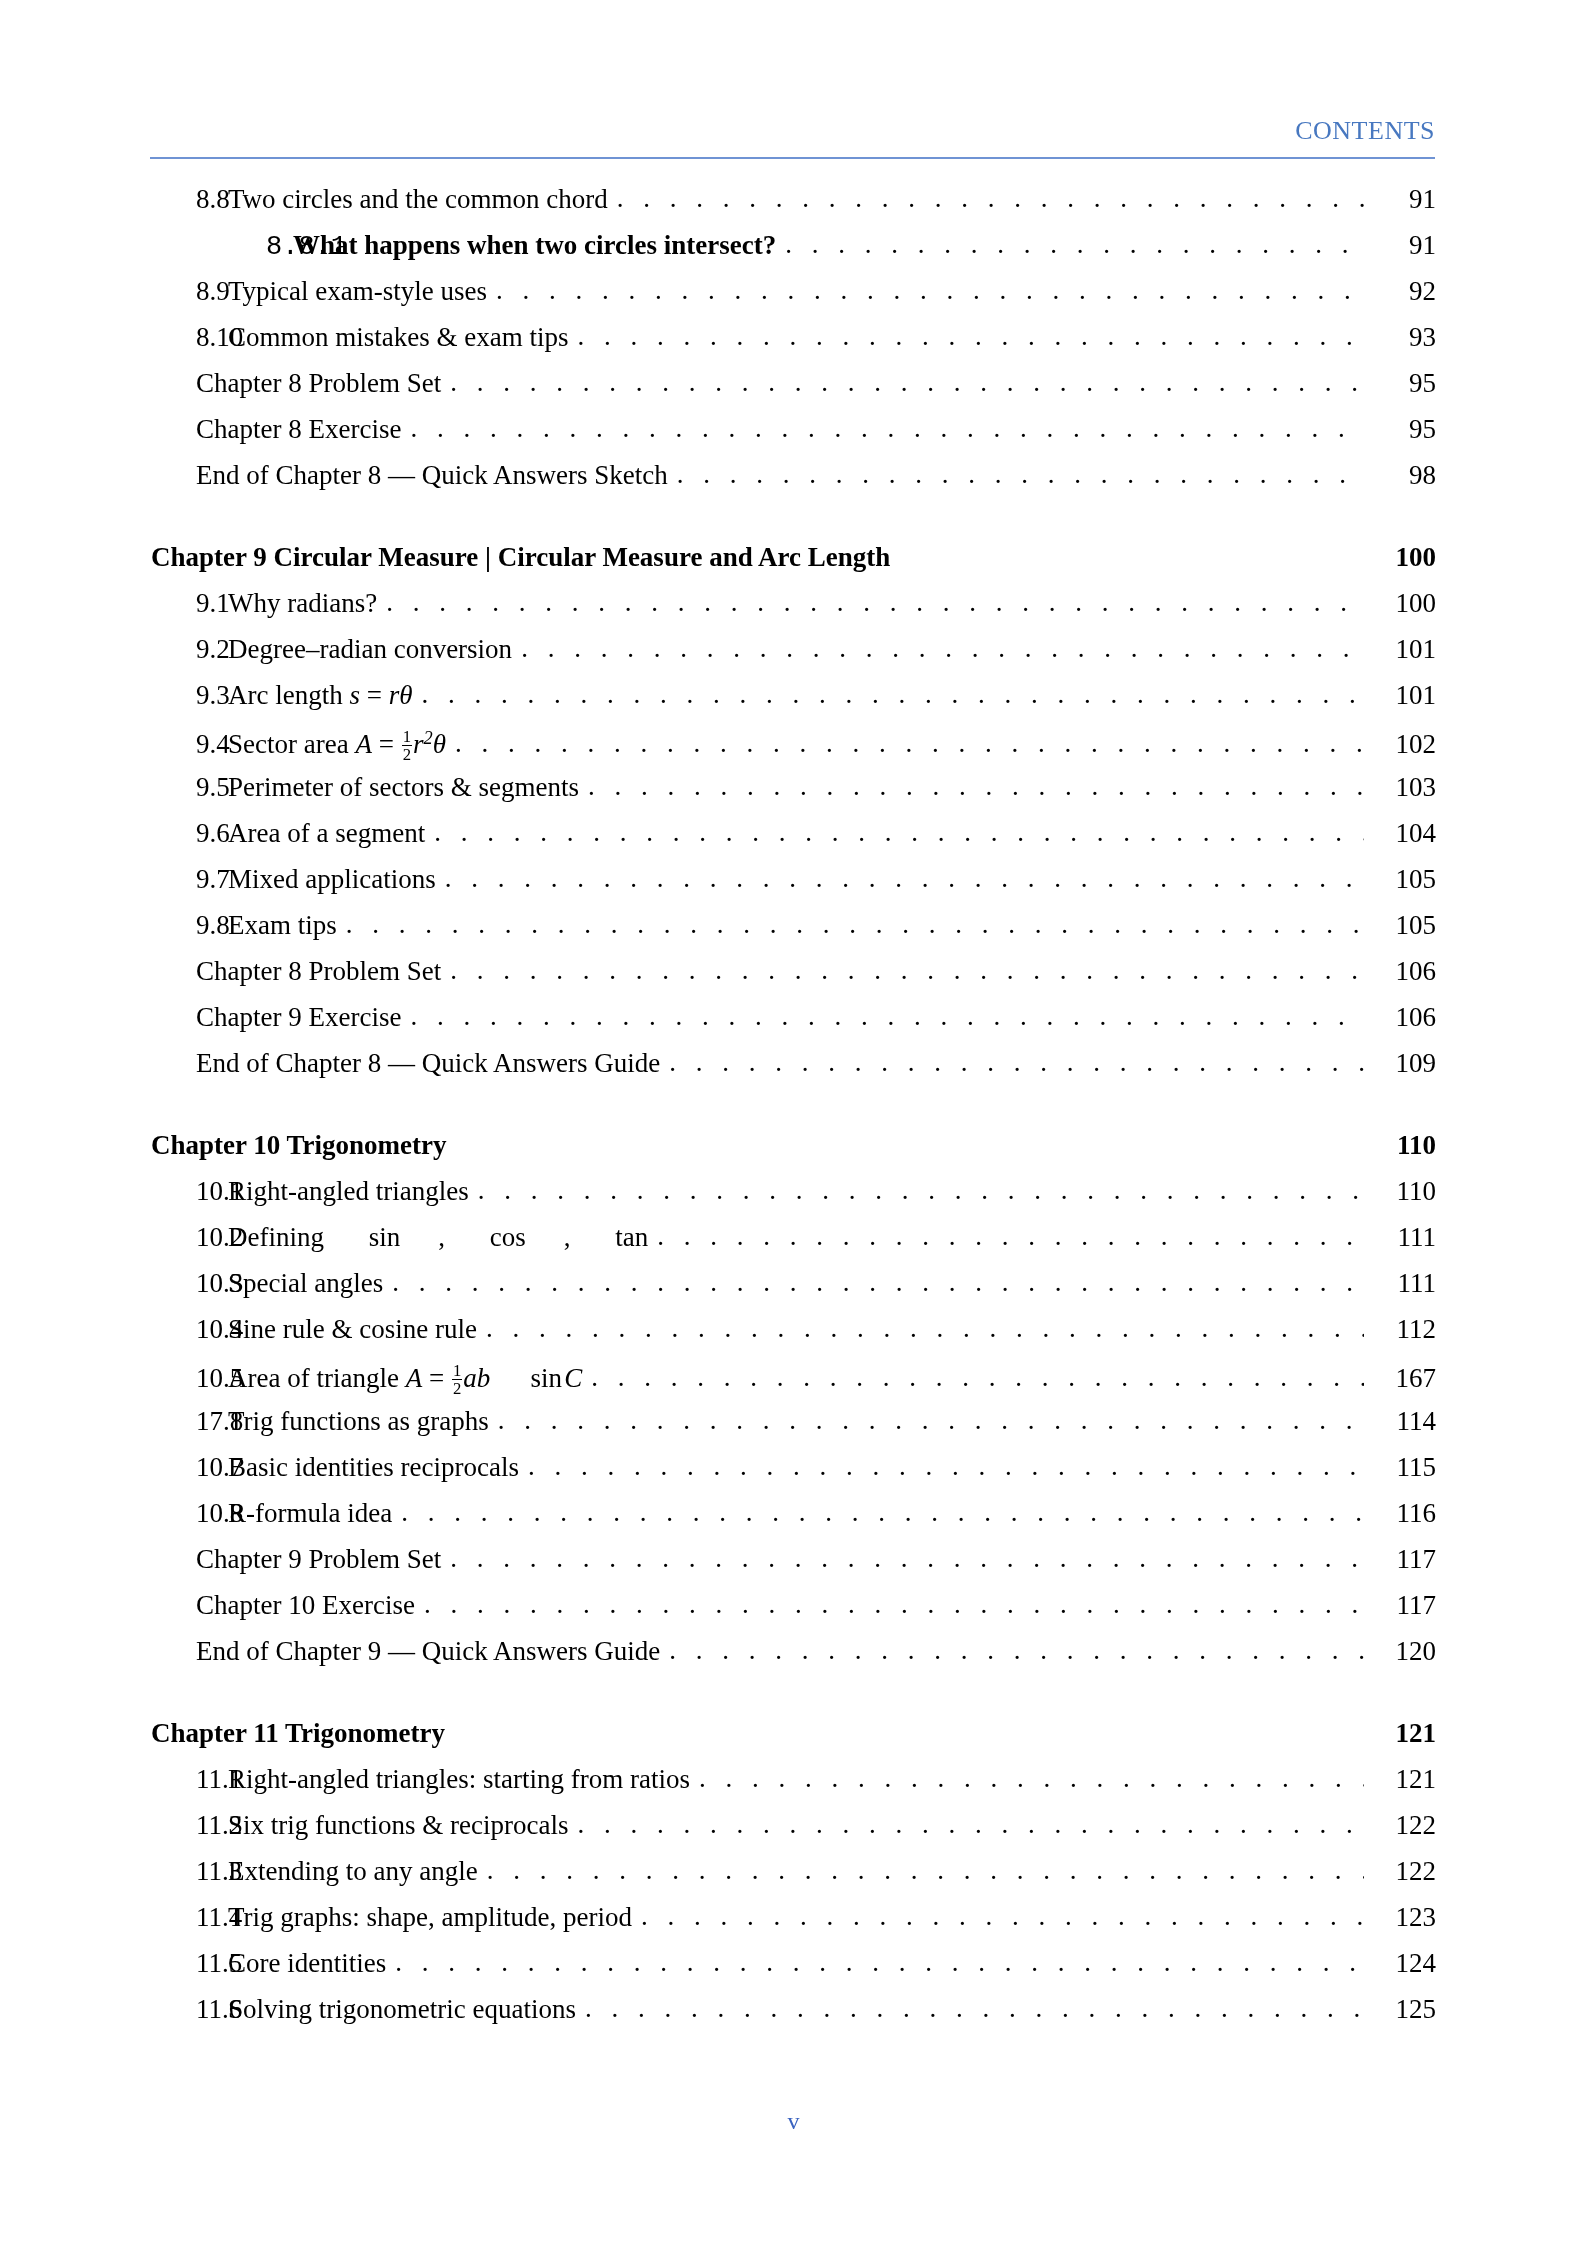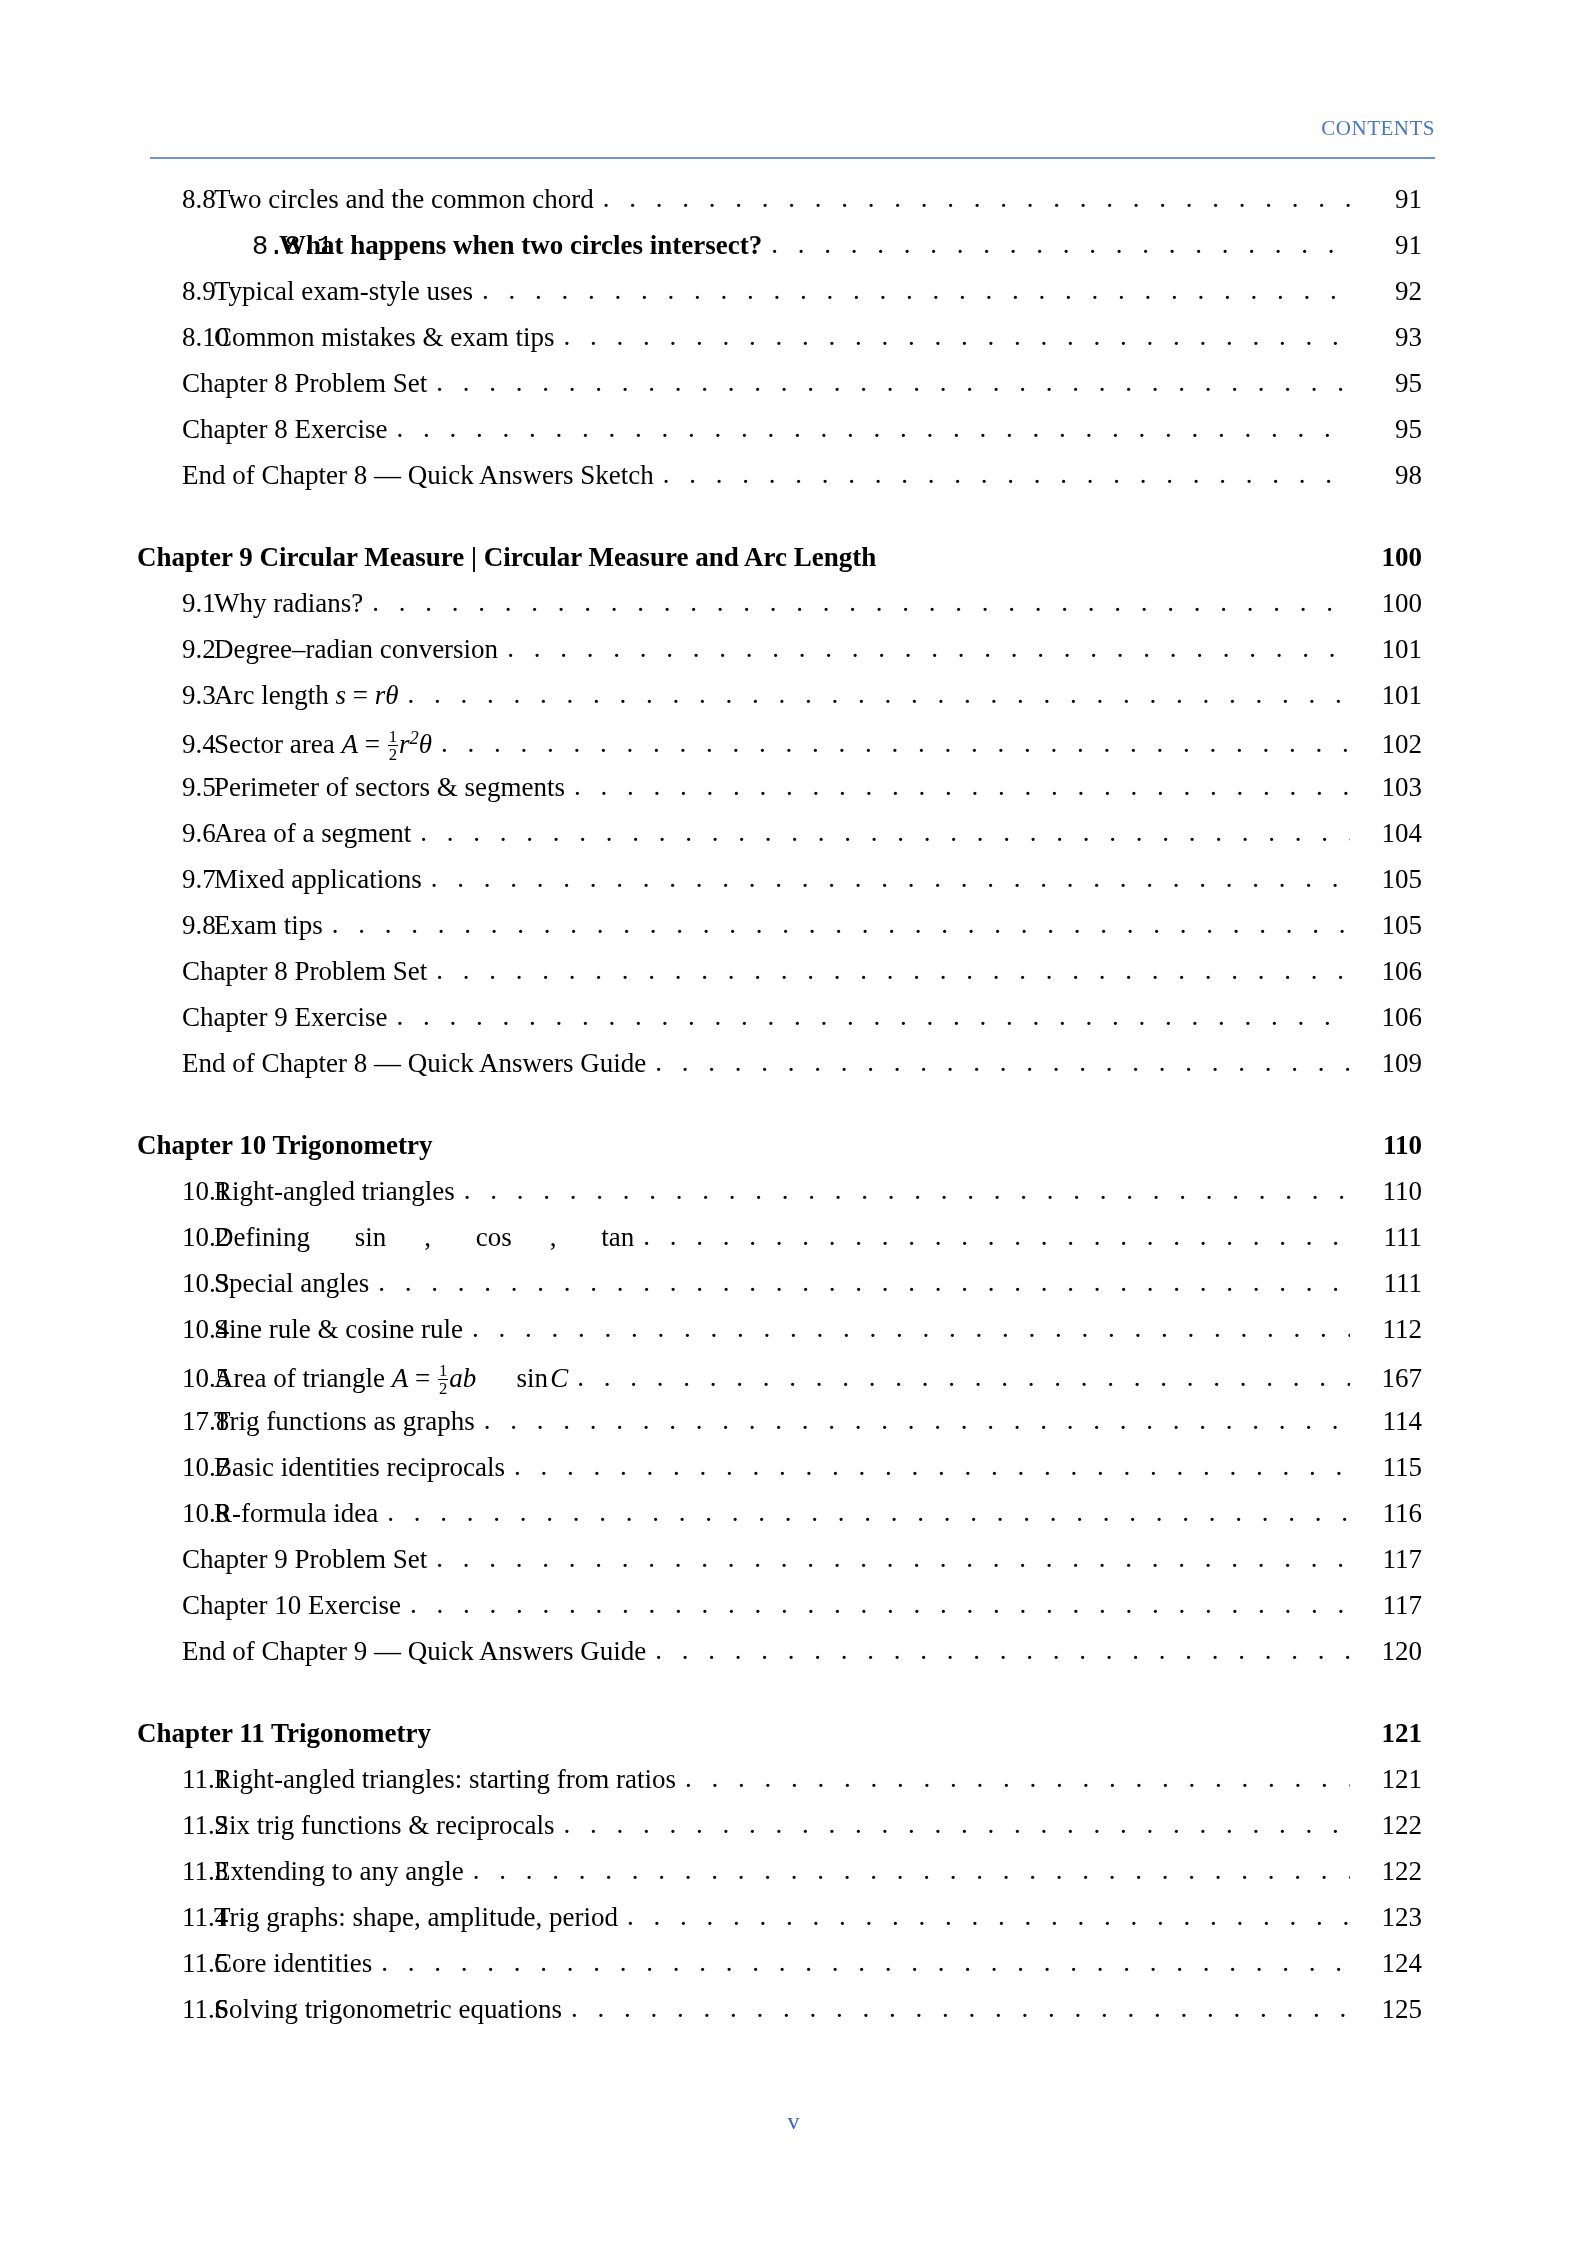--- a/index.html
+++ b/index.html
@@ -25,42 +25,42 @@
 
   
   .header {
     position: absolute;
     left: 150px;
     top: 118px;
     width: 1285px;
     text-align: right;
   }
   .header-title {
-    font-size: 21px;
+    font-size: 26px;
     letter-spacing: 0.5px;
     color: #4878c0;
     font-variant: small-caps;
     text-transform: uppercase;
     line-height: 1;
     display: inline-block;
     font-family: Liberation Serif, serif;
   }
   .header-rule {
     position: absolute;
     left: 150px;
     top: 157px;
     width: 1285px;
     height: 2px;
     background: #6f93d4;
   }
 
   
   .toc {
     position: absolute;
-    left: 137px;
+    left: 151px;
     top: 186px;
     width: 1285px;
   }
 
   .entry {
     display: flex;
     align-items: baseline;
     width: 100%;
     font-size: 27px;
     line-height: 1.0;

